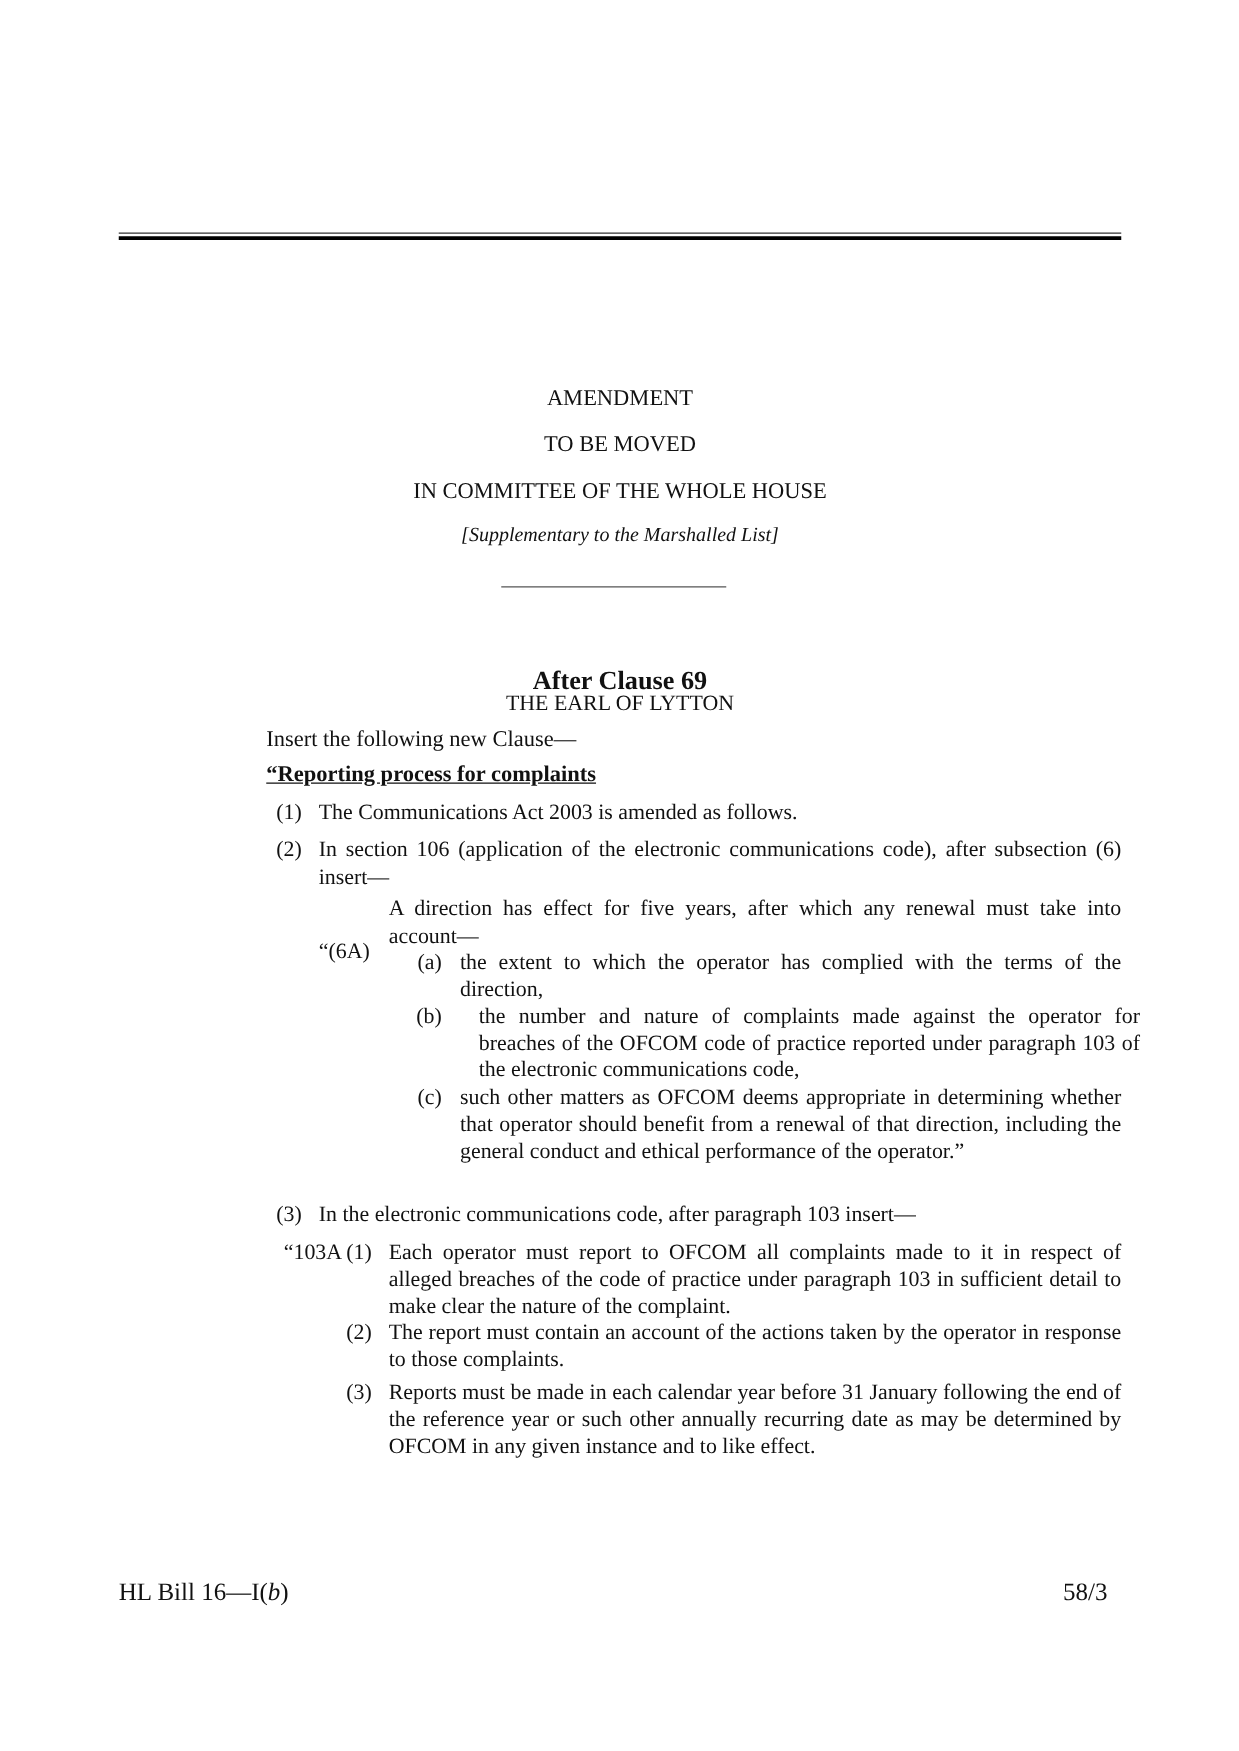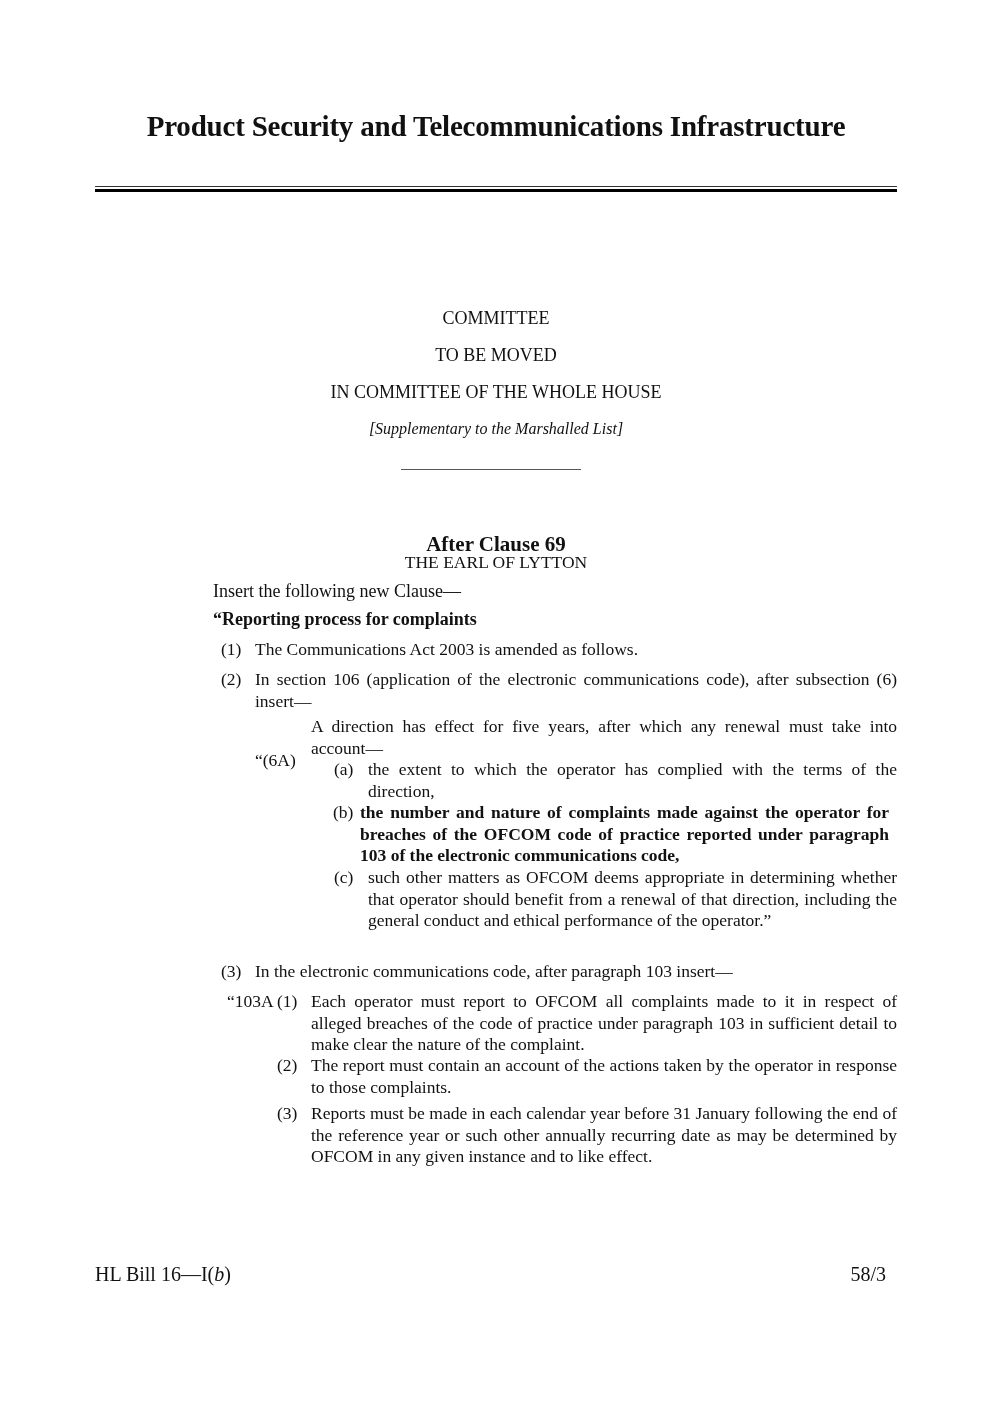--- a/index.html
+++ b/index.html
@@ -24,53 +24,52 @@
   .bold { font-weight: bold; }
   .body-text { font-size: 18px; line-height: 21px; margin-left: 15px; }
   .num { position: absolute; font-size: 17.5px; line-height: 21px; }
   .para { position: absolute; font-size: 17.5px; line-height: 21.5px; text-align: justify; }
   .footer { font-size: 20px; line-height: 20px; }
 </style>
 </head>
 <body>
 
 <div class="abs title">
-  <div>Product Security and Telecommunications Infrastructure</div>
 </div>
 <div class="abs rule-thin"></div>
 <div class="abs rule-thick"></div>
 
-<div class="abs center-line" style="top:307px;">COMMITTEE</div>
+<div class="abs center-line" style="top:307px;">AMENDMENT</div>
 <div class="abs center-line" style="top:344px;">TO BE MOVED</div>
 <div class="abs center-line" style="top:381px;">IN COMMITTEE OF THE WHOLE HOUSE</div>
 <div class="abs center-line italic" style="top:418px;">[Supplementary to the Marshalled List]</div>
 <div class="abs short-rule"></div>
 
 <div class="abs center-line bold" style="top:509px; font-size:21px;margin-top:24px;">After Clause 69</div>
 <div class="abs center-line" style="top:551px; font-size:17.5px;">THE EARL OF LYTTON</div>
 
 <div class="abs body-text" style="left:198px; top:581px;">Insert the following new Clause—</div>
-<div class="abs body-text bold" style="left:198px; top:609px;">“Reporting process for complaints</div>
+<div class="abs body-text bold" style="left:198px; top:609px;text-decoration:underline;">“Reporting process for complaints</div>
 
 <div class="num" style="left:221px; top:639px;">(1)</div>
 <div class="para" style="left:255px; top:639px; width:642px;">The Communications Act 2003 is amended as follows.</div>
 
 <div class="num" style="left:221px; top:669px;">(2)</div>
 <div class="para" style="left:255px; top:669px; width:642px; text-align-last:left;">
   <span>In section 106 (application of the electronic communications code), after subsection (6) insert—</span>
 </div>
 
 <div class="num" style="left:255px; top:716px;margin-top:34px;">“(6A)</div>
 <div class="para" style="left:311px; top:716px; width:586px;">A direction has effect for five years, after which any renewal must take into account—</div>
 
 <div class="num" style="left:334px; top:759px;">(a)</div>
 <div class="para" style="left:368px; top:759px; width:529px;">the extent to which the operator has complied with the terms of the direction,</div>
 
 <div class="num" style="left:333px; top:802px;">(b)</div>
-<div class="para" style="left:360px; top:802px; width:529px;font-weight:bold;">the number and nature of complaints made against the operator for breaches of the OFCOM code of practice reported under paragraph 103 of the electronic communications code,</div>
+<div class="para" style="left:383px; top:802px; width:529px;">the number and nature of complaints made against the operator for breaches of the OFCOM code of practice reported under paragraph 103 of the electronic communications code,</div>
 
 <div class="num" style="left:334px; top:867px;">(c)</div>
 <div class="para" style="left:368px; top:867px; width:529px;">such other matters as OFCOM deems appropriate in determining whether that operator should benefit from a renewal of that direction, including the general conduct and ethical performance of the operator.”</div>
 
 <div class="num" style="left:221px; top:961px;">(3)</div>
 <div class="para" style="left:255px; top:961px; width:642px;">In the electronic communications code, after paragraph 103 insert—</div>
 
 <div class="num" style="left:227px; top:991px;">“103A</div>
 
 <div class="num" style="left:277px; top:991px;">(1)</div>

